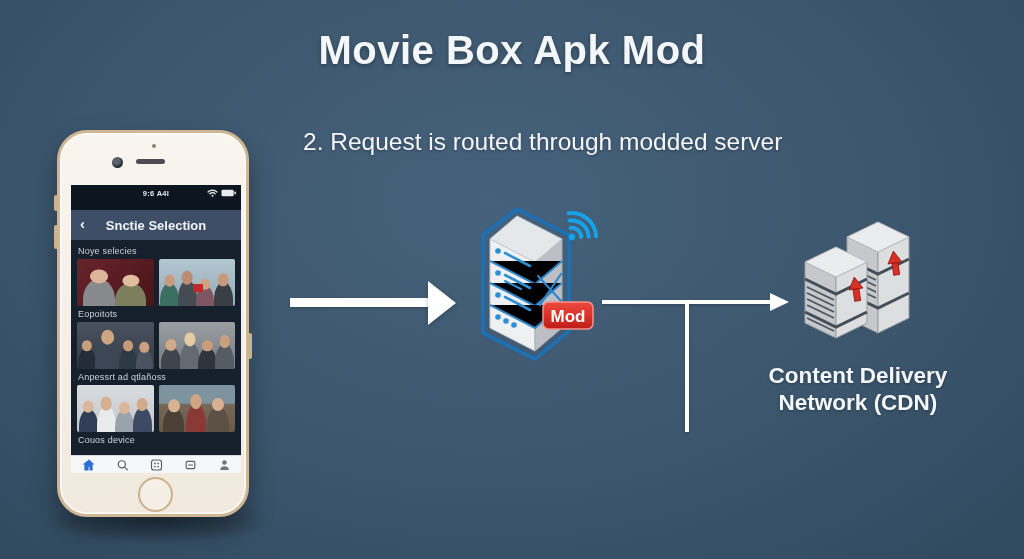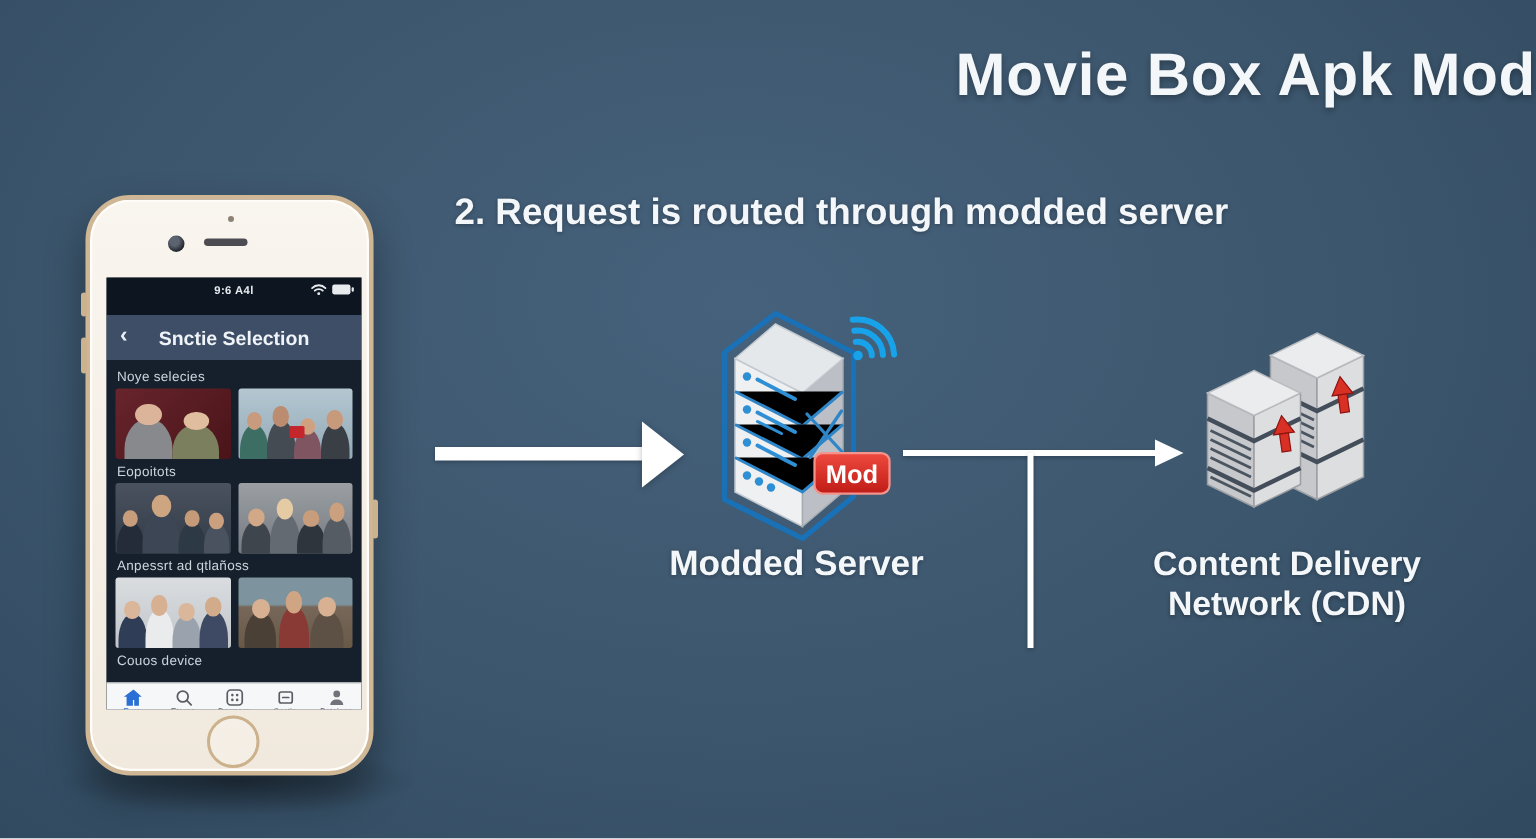--- a/index.html
+++ b/index.html
@@ -7,26 +7,26 @@
   body { font-family:"Liberation Sans", sans-serif; }
   .stage {
     position:relative; width:1024px; height:559px;
     background: radial-gradient(ellipse at 48% 36%, #46617b 0%, var(--bg) 55%, #30495f 100%);
     overflow:hidden;
   }
   .abs { position:absolute; }
 
   
   .title {
-    left:0; right:0; top:28px; text-align:right;
+    left:0; right:0; top:28px; text-align:center;
     font-size:40px; font-weight:700; color:var(--text);
     letter-spacing:.5px; text-shadow:0 2px 4px rgba(0,0,0,.30);
   }
   .step2 { left:303px; top:128px; color:var(--text); }
-  .step2-title { font-size:24.5px; font-weight:700; text-shadow:0 1px 3px rgba(0,0,0,.3); }
+  .step2-title { font-size:24.5px; font-weight:400; text-shadow:0 1px 3px rgba(0,0,0,.3); }
   .step2-sub { font-size:21px; font-weight:400; color:#e6edf2; margin-top:3px; }
   .step3 { left:303px; top:448px; font-size:21.5px; font-weight:500; color:var(--text);
            text-shadow:0 1px 3px rgba(0,0,0,.3); }
 
   
   .phone-shadow { left:34px; top:498px; width:250px; height:46px;
     background:radial-gradient(ellipse at center, rgba(0,0,0,.32) 0%, rgba(0,0,0,0) 68%); }
   .phone {
     left:57px; top:130px; width:192px; height:387px; border-radius:30px;
     background:linear-gradient(180deg,#f9f5ef 0%, #f1e9dd 100%);
@@ -273,21 +273,20 @@
       <path d="M-12.5,-11 A 17,17 0 0 1 12.5,-11"></path>
       <path d="M-18,-16 A 24.5,24.5 0 0 1 18,-16"></path>
       <circle cx="0" cy="0" r="3.2" fill="#17a2ea" stroke="none"></circle>
     </g>
 
     <g>
       <rect x="75" y="96" width="50" height="27" rx="5.5" fill="url(#redg)" stroke="#f2938c" stroke-width="1.5"></rect>
       <text x="100" y="116" text-anchor="middle" font-family="Liberation Sans, sans-serif" font-size="17" font-weight="700" fill="#ffffff">Mod</text>
     </g>
   </svg>
-  <div class="abs server-label">Modded Server</div>
 
   <div class="abs shaft thin-shaft"></div>
   <div class="abs thin-head"></div>
   <div class="abs shaft branch-v"></div>
 
   <svg class="abs cdn-fig" viewBox="0 0 135 130">
     <defs>
       <g id="uparrow">
         <polygon points="7,0 0,12 14,12" fill="#d93025" stroke="#8e1410" stroke-width="0.8"></polygon>
         <rect x="4" y="12" width="6" height="12" fill="#d93025" stroke="#8e1410" stroke-width="0.8"></rect>

